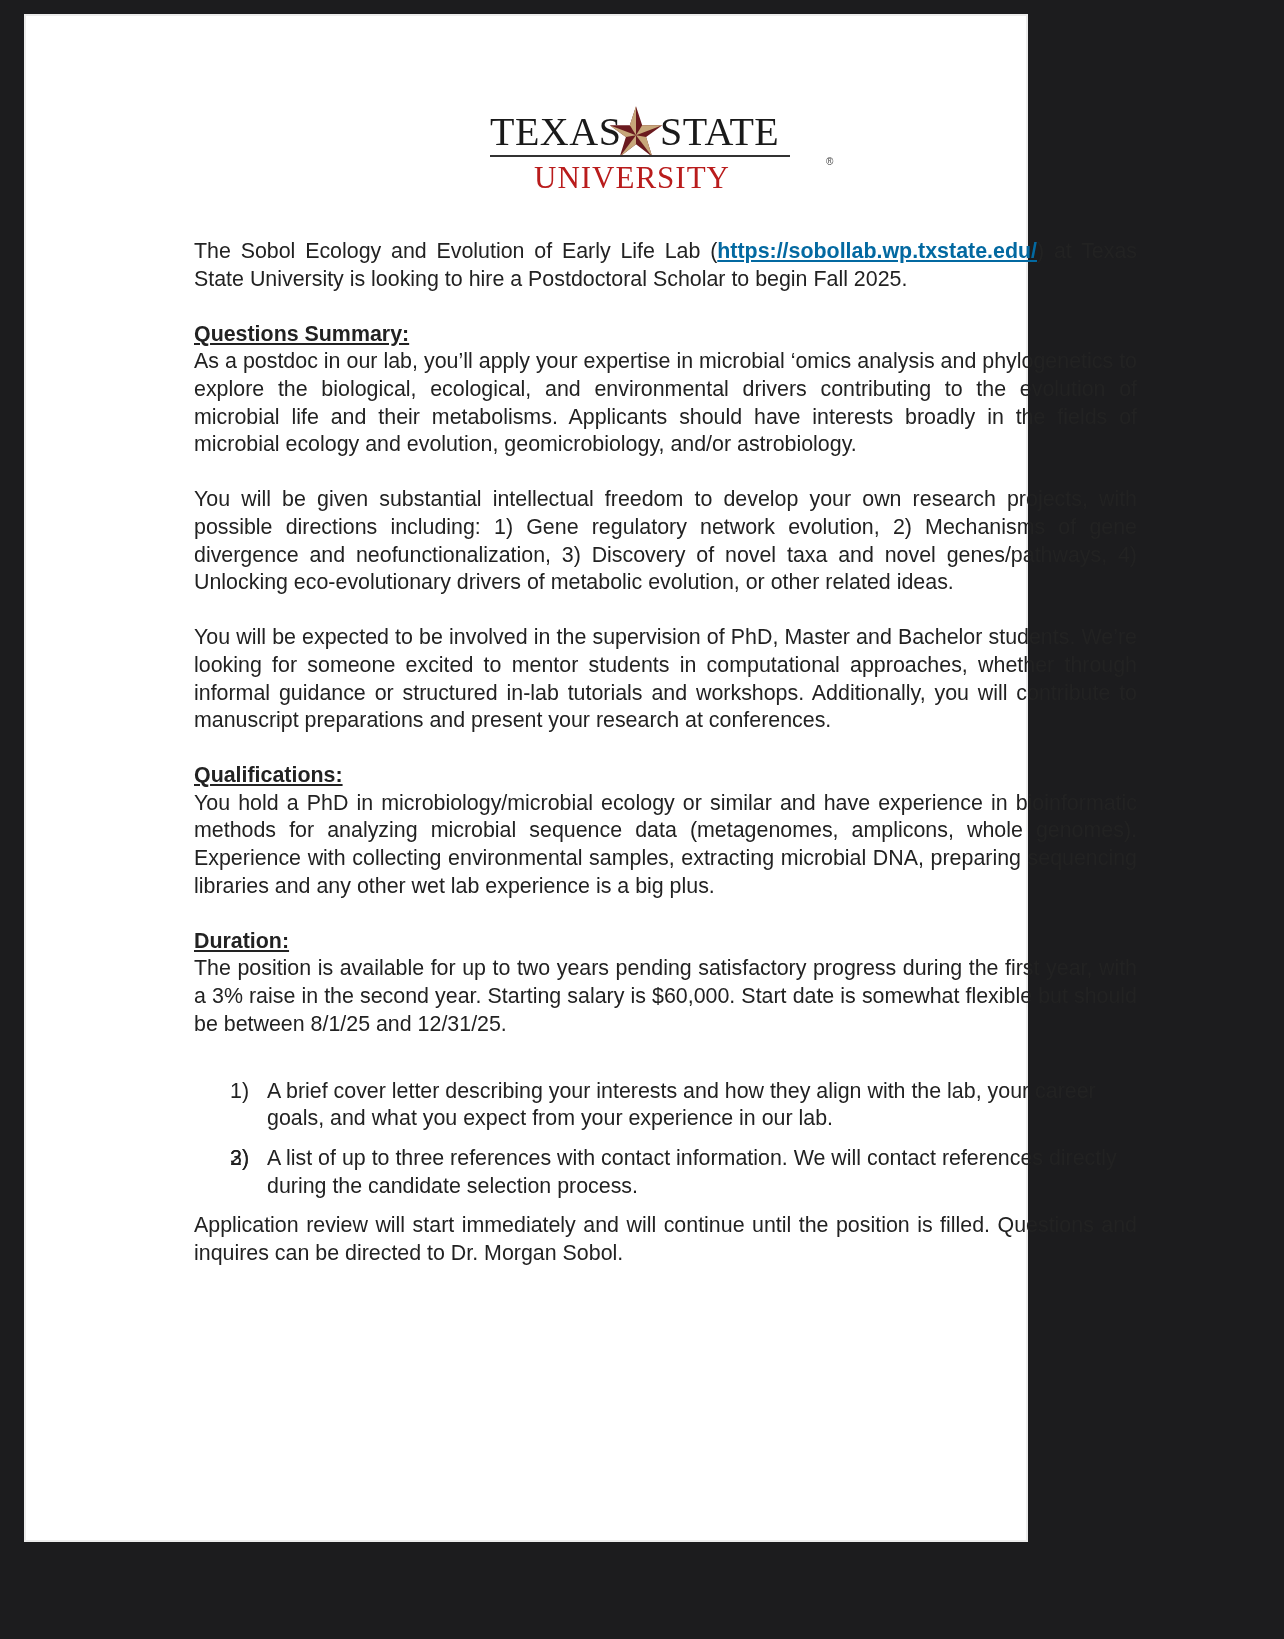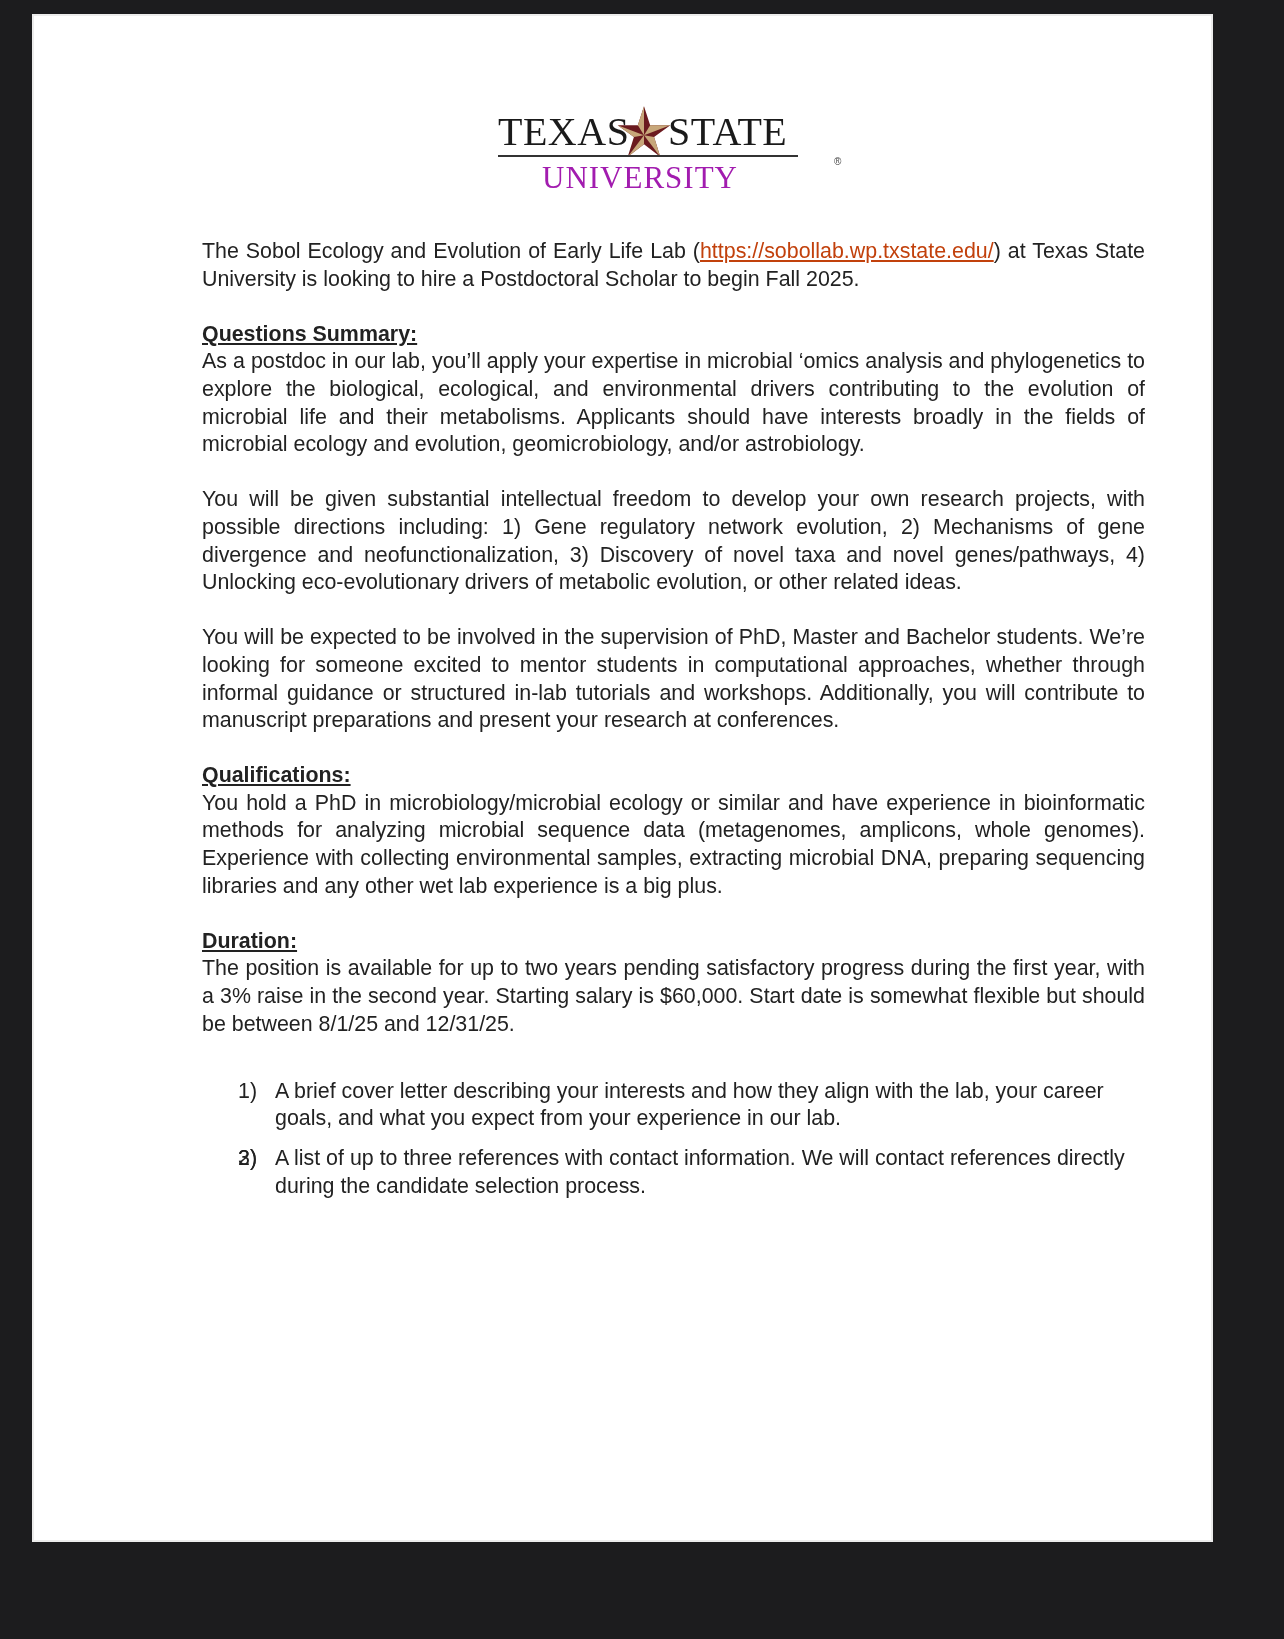--- a/index.html
+++ b/index.html
@@ -1,47 +1,47 @@
 <!DOCTYPE html>
 <html><head>
 <meta charset="utf-8">
 <style>
   html, body { margin:0; padding:0; }
   body {
     width:1284px; height:1639px; background:#1c1c1e; position:relative; overflow:hidden;
     font-family:"Liberation Sans", sans-serif;
   }
   .page {
-    position:absolute; left:32px; top:14px; width:1181px; height:1528px;
+    position:absolute; left:24px; top:14px; width:1004px; height:1528px;
     background:#ffffff; box-shadow: 0 0 0 2px #ececec inset;
   }
   .logo {
     position:absolute; left:462px; top:90px; width:320px; height:95px;
   }
   .logo .row1 {
     position:absolute; left:0; top:0; width:310px; height:48px;
     font-family:"Liberation Serif", serif; font-size:40px; color:#1a1a1a; letter-spacing:0.5px;
   }
   .logo .texas { position:absolute; left:4px; top:4px; }
   .logo .state { position:absolute; left:174px; top:4px; }
   .logo .star { position:absolute; left:122px; top:0px; width:56px; height:56px; }
   .logo .rule { position:absolute; left:4px; top:51px; width:300px; height:2px; background:#333; }
   .logo .reg { position:absolute; left:340px; top:52px; font-size:10px; color:#444; }
   .logo .univ {
     position:absolute; left:48px; top:56px; font-family:"Liberation Serif", serif;
-    font-size:31px; color:#a21caf; letter-spacing:1px;text-align:right;
+    font-size:31px; color:#b91c1c; letter-spacing:1px;text-align:right;
   }
   .content {
     position:absolute; left:170px; top:224px; width:943px;
     font-size:21.4px; line-height:27.6px; color:#222;
   }
   .content p { margin:0; text-align:justify; }
   .gap { height:27.6px; }
   .heading { font-weight:bold; text-decoration:underline; color:#222; }
-  a.link { color:#c2410c; text-decoration:underline; }
+  a.link { color:#0369a1; text-decoration:underline;font-weight:bold; }
   .bold { font-weight:bold; }
   .ul { text-decoration:underline; }
   ol.docs { margin:12px 0 0 0; padding:0; list-style:none; }
   ol.docs li { position:relative; padding-left:73px; text-align:left; margin-bottom:12px; }
   ol.docs li .num { position:absolute; left:36px; top:0; }
 </style>
 </head>
 <body>
 
 <div class="page">
@@ -95,14 +95,15 @@
       </li>
       <li>
         <span class="num">2)</span>
       </li>
       <li>
         <span class="num">3)</span>
         <span>A list of up to three references with contact information. We will contact references directly during the candidate selection process.</span>
       </li>
     </ol>
 
+    <p>Application review will start immediately and will continue until the position is filled. Questions and inquires can be directed to Dr. Morgan Sobol.</p>
   </div>
 </div>
 
 </body></html>

